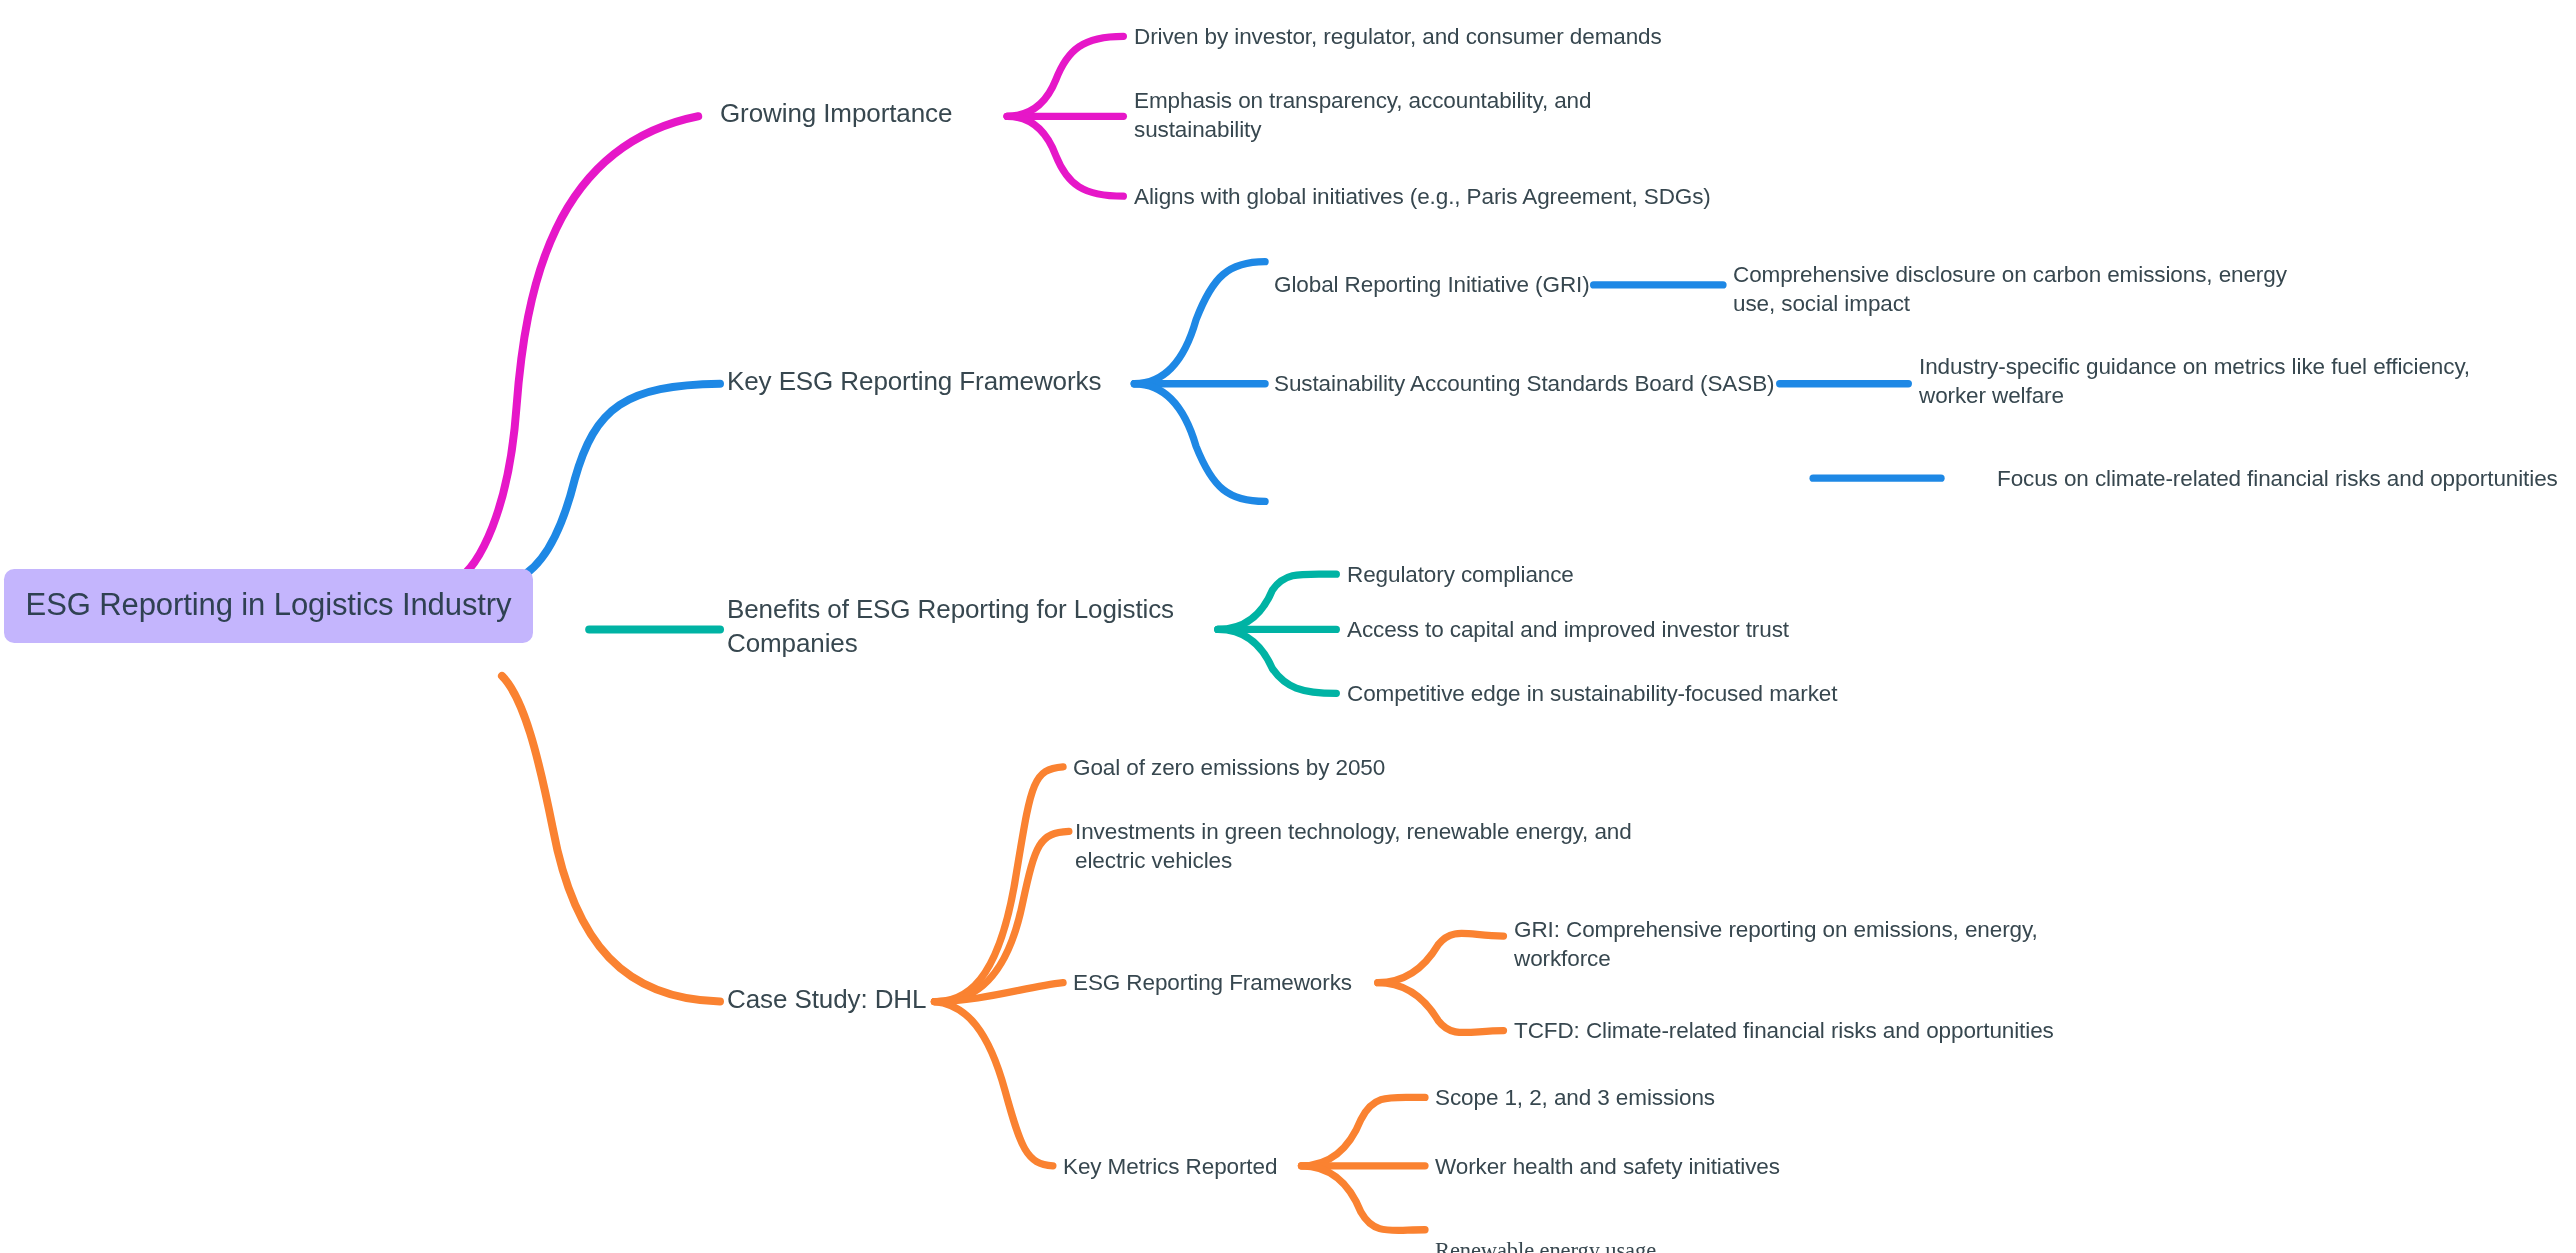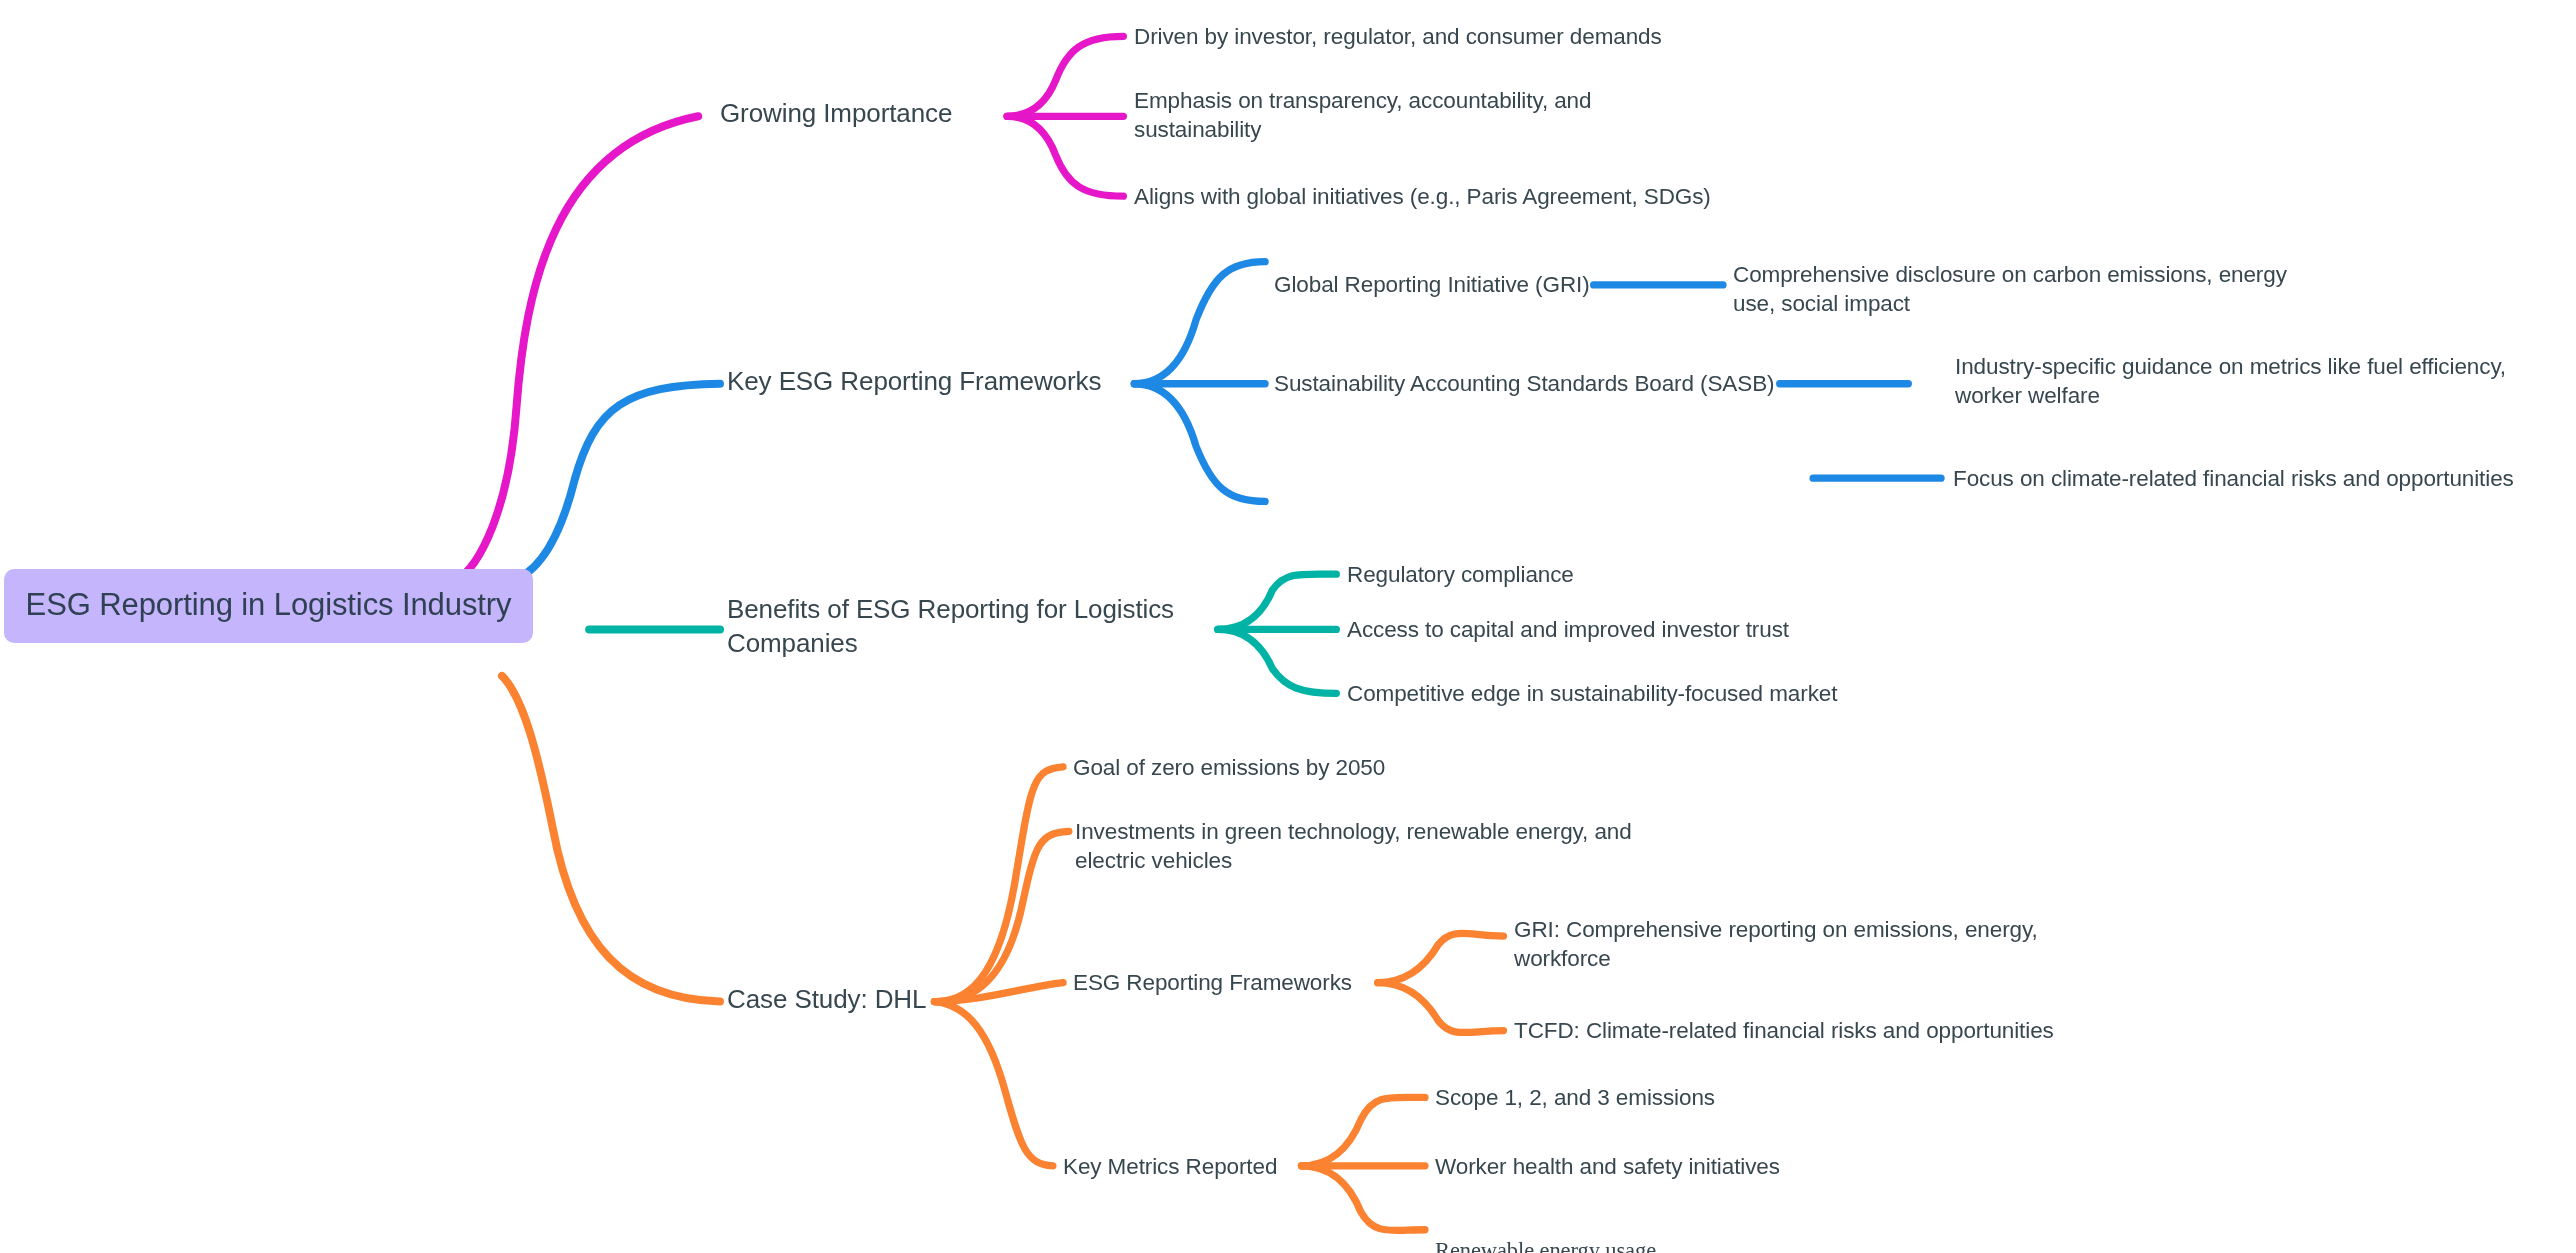--- a/index.html
+++ b/index.html
@@ -113,23 +113,23 @@
   <div class="node node-l2" style="left:1134px; top:22px;">Driven by investor, regulator, and consumer demands</div>
   <div class="node node-l2" style="left:1134px; top:86px;">Emphasis on transparency, accountability, and
 sustainability</div>
   <div class="node node-l2" style="left:1134px; top:182px;">Aligns with global initiatives (e.g., Paris Agreement, SDGs)</div>
 
   <div class="node node-l1" style="left:727px; top:365px;">Key ESG Reporting Frameworks</div>
   <div class="node node-l2" style="left:1274px; top:270px;">Global Reporting Initiative (GRI)</div>
   <div class="node node-l3" style="left:1733px; top:260px;">Comprehensive disclosure on carbon emissions, energy
 use, social impact</div>
   <div class="node node-l2" style="left:1274px; top:369px;">Sustainability Accounting Standards Board (SASB)</div>
-  <div class="node node-l3" style="left:1919px; top:352px;margin-left:36px;">Industry-specific guidance on metrics like fuel efficiency,
+  <div class="node node-l3" style="left:1919px; top:352px;">Industry-specific guidance on metrics like fuel efficiency,
 worker welfare</div>
-  <div class="node node-l3" style="left:1953px; top:464px;">Focus on climate-related financial risks and opportunities</div>
+  <div class="node node-l3" style="left:1997px; top:464px;">Focus on climate-related financial risks and opportunities</div>
 
   <div class="node node-l1" style="left:727px; top:593px;">Benefits of ESG Reporting for Logistics
 Companies</div>
   <div class="node node-l2" style="left:1347px; top:560px;">Regulatory compliance</div>
   <div class="node node-l2" style="left:1347px; top:615px;">Access to capital and improved investor trust</div>
   <div class="node node-l2" style="left:1347px; top:679px;">Competitive edge in sustainability-focused market</div>
 
   <div class="node node-l1" style="left:727px; top:983px;">Case Study: DHL</div>
   <div class="node node-l2" style="left:1073px; top:753px;">Goal of zero emissions by 2050</div>
   <div class="node node-l2" style="left:1075px; top:817px;">Investments in green technology, renewable energy, and

